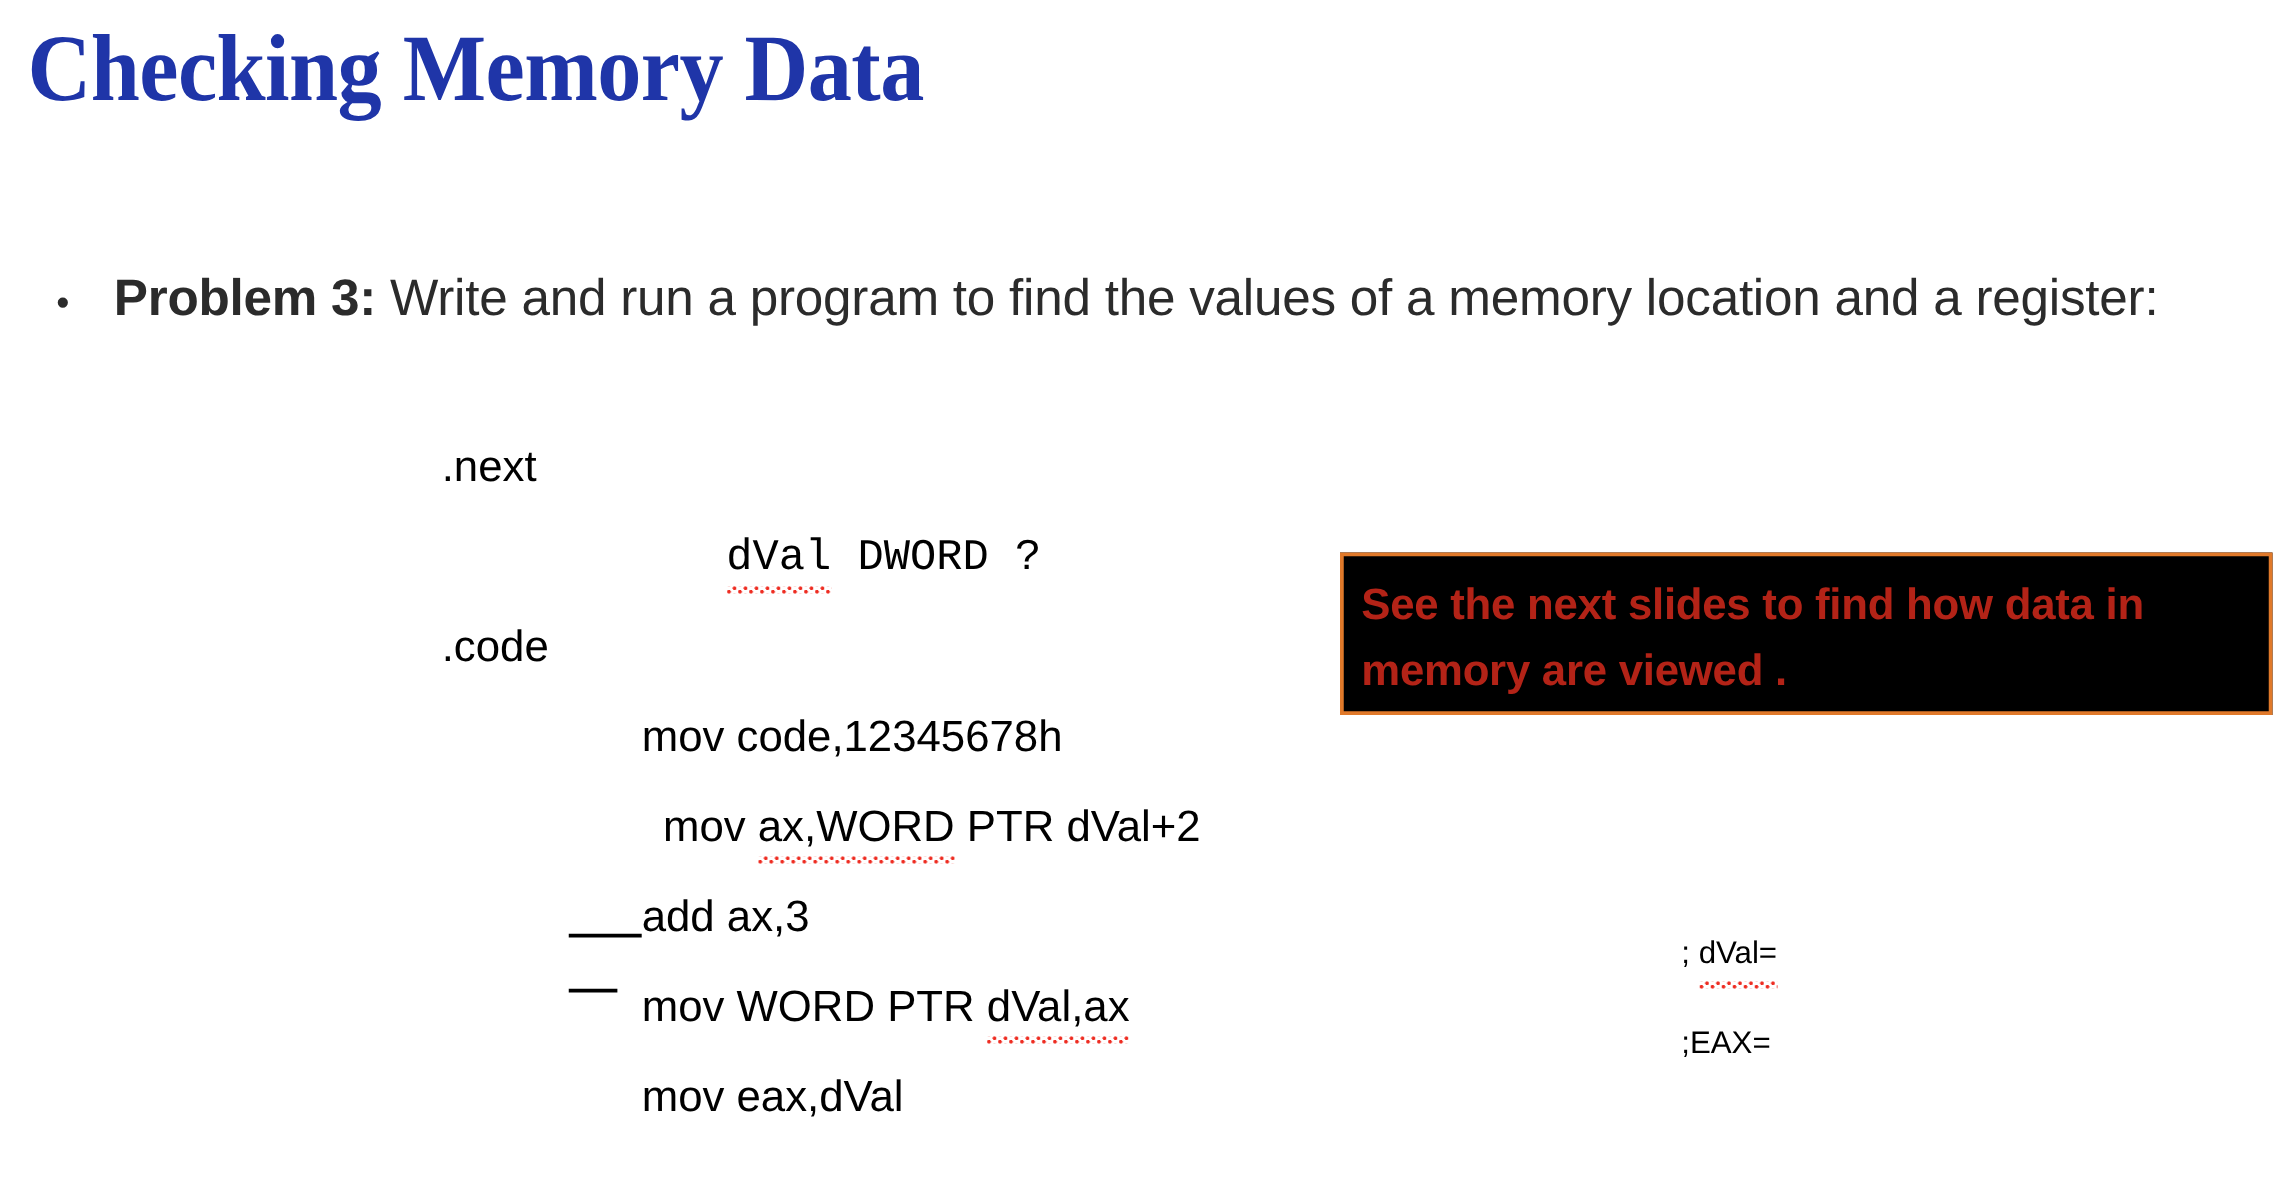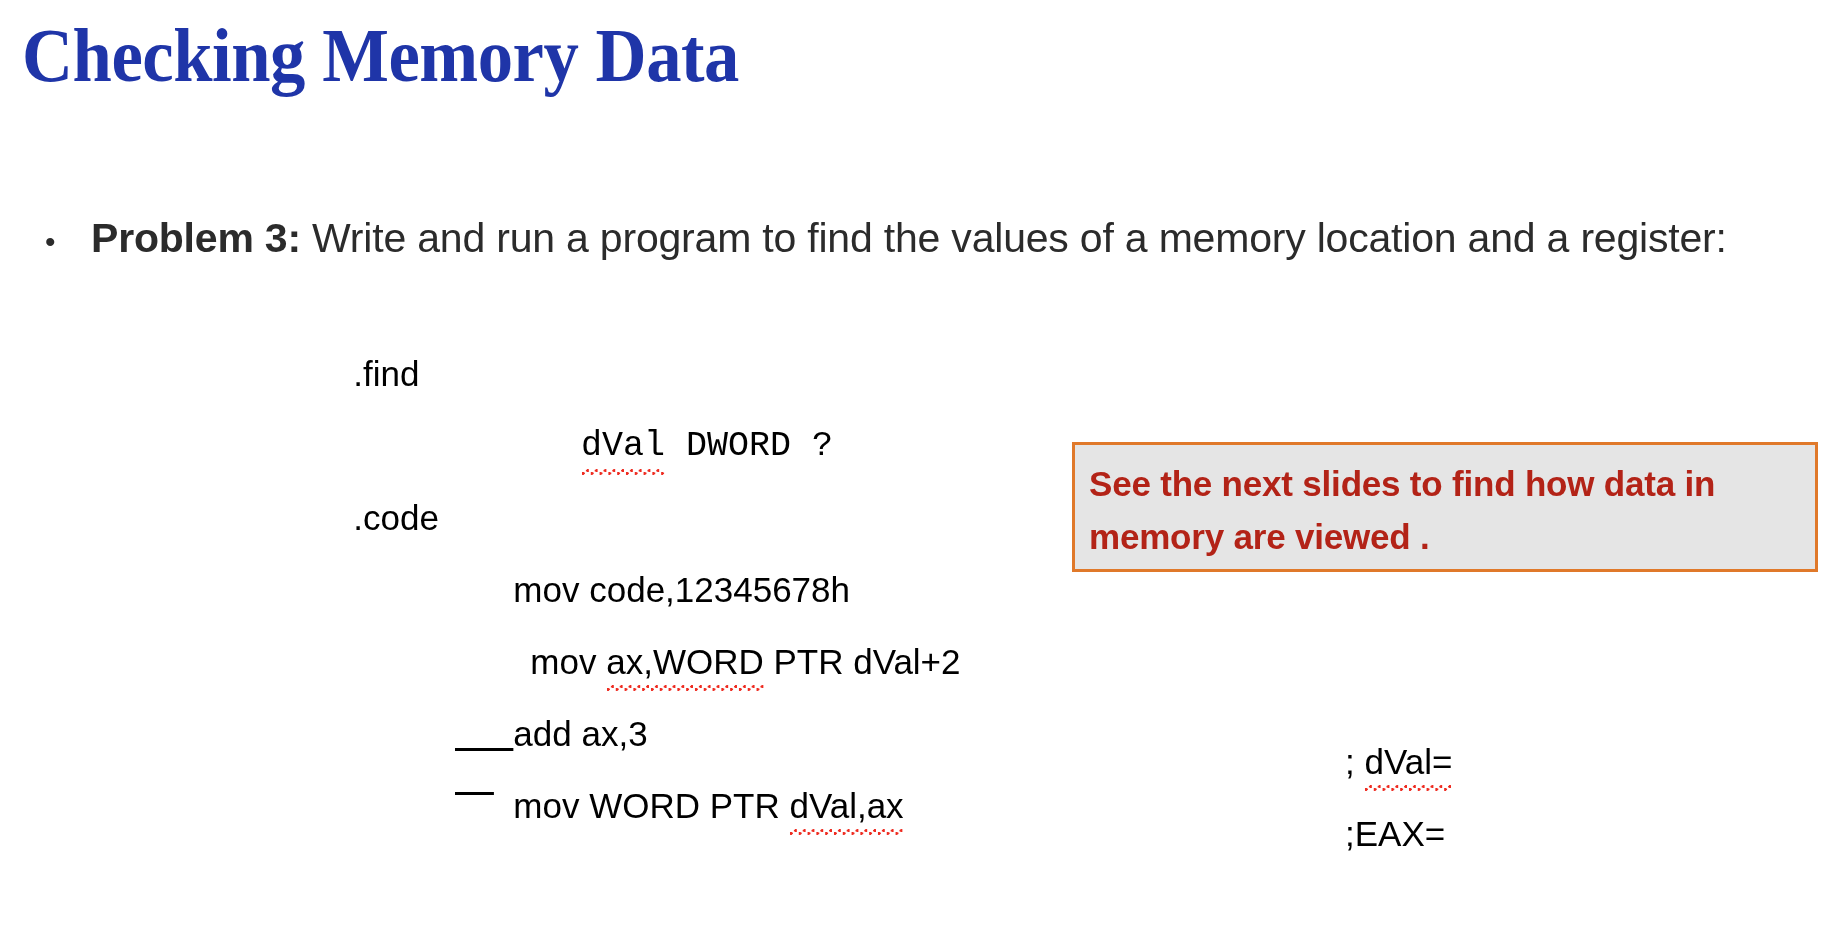--- a/index.html
+++ b/index.html
@@ -77,21 +77,21 @@
     font-size: 35px;
     line-height: 44px;
     color: #000000;
     white-space: pre;
   }
   .code-line .txt { position: relative; display: inline-block; }
   .code-line .cmt {
     position: absolute;
     left: 890px;
     top: 0;
-    font-size: 35px;
+    font-size: 25px;
     line-height: 44px;
     color: #000000;
     white-space: pre;
   }
 
   
   .sq {
     position: relative;
     display: inline-block;
     background-image:
@@ -105,21 +105,21 @@
 
   
   .callout {
     position: absolute;
     left: 1072px;
     top: 442px;
     width: 746px;
     height: 130px;
     box-sizing: border-box;
     border: 3px solid #E0792A;
-    background: #e5e5e5;
+    background: #000000;
   }
   .callout-text {
     position: absolute;
     left: 14px;
     top: 12px;
     right: 8px;
     font-size: 35px;
     font-weight: bold;
     line-height: 53px;
     color: #B32317;
@@ -136,21 +136,21 @@
   <div class="bullet-row">
     <span class="bullet-dot">•</span>
     <span class="bullet-text">
       <span class="lead">Problem 3:</span><span> Write and run a program to find the values of a memory location and a register:</span>
     </span>
   </div>
 
   <div class="code-block">
 
     <div class="code-line" style="left:295px; top:8px;">
-      <span class="txt">.find</span>
+      <span class="txt">.next</span>
     </div>
 
     <div class="code-line" style="left:455px; top:80px;font-family:Liberation Mono, monospace;">
       <span class="sq">dVal</span><span class="txt"> DWORD ?</span>
     </div>
 
     <div class="code-line" style="left:295px; top:152px;">
       <span class="txt">.code</span>
     </div>
 
@@ -165,20 +165,21 @@
     <div class="code-line" style="left:455px; top:368px;text-decoration:underline;">
       <span class="txt">add ax,3</span>
     </div>
 
     <div class="code-line" style="left:455px; top:440px;">
       <span class="txt">mov WORD PTR </span><span class="sq">dVal,ax</span>
       <span class="cmt"><span>; </span><span class="sq">dVal=</span></span>
     </div>
 
     <div class="code-line" style="left:455px; top:512px;">
+      <span class="txt">mov eax,dVal</span>
       <span class="cmt">;EAX=</span>
     </div>
 
   </div>
 
   <div class="callout">
     <div class="callout-text">See the next  slides to find how data in memory are viewed .</div>
   </div>
 
 </div>

